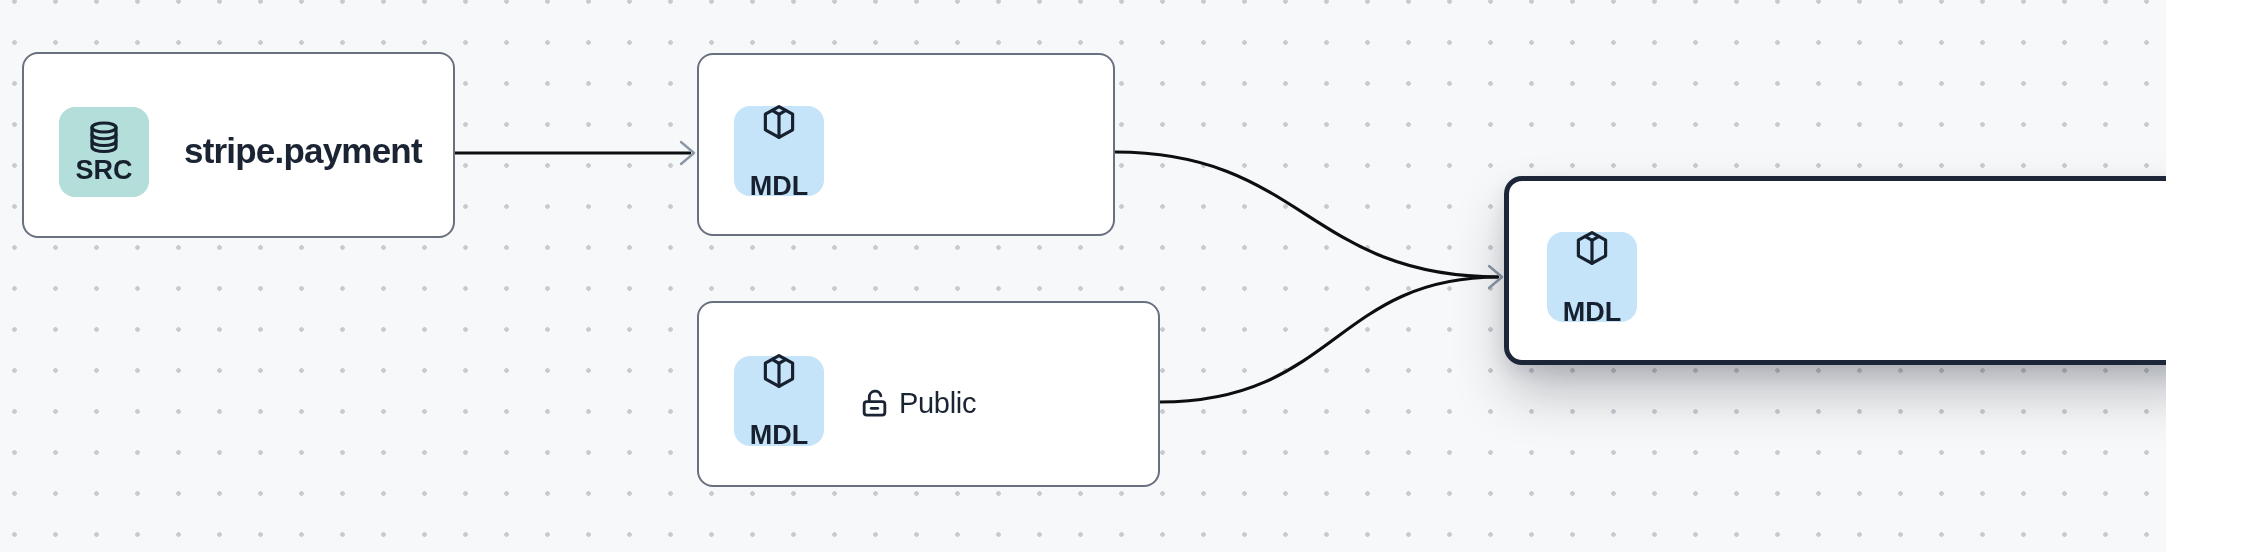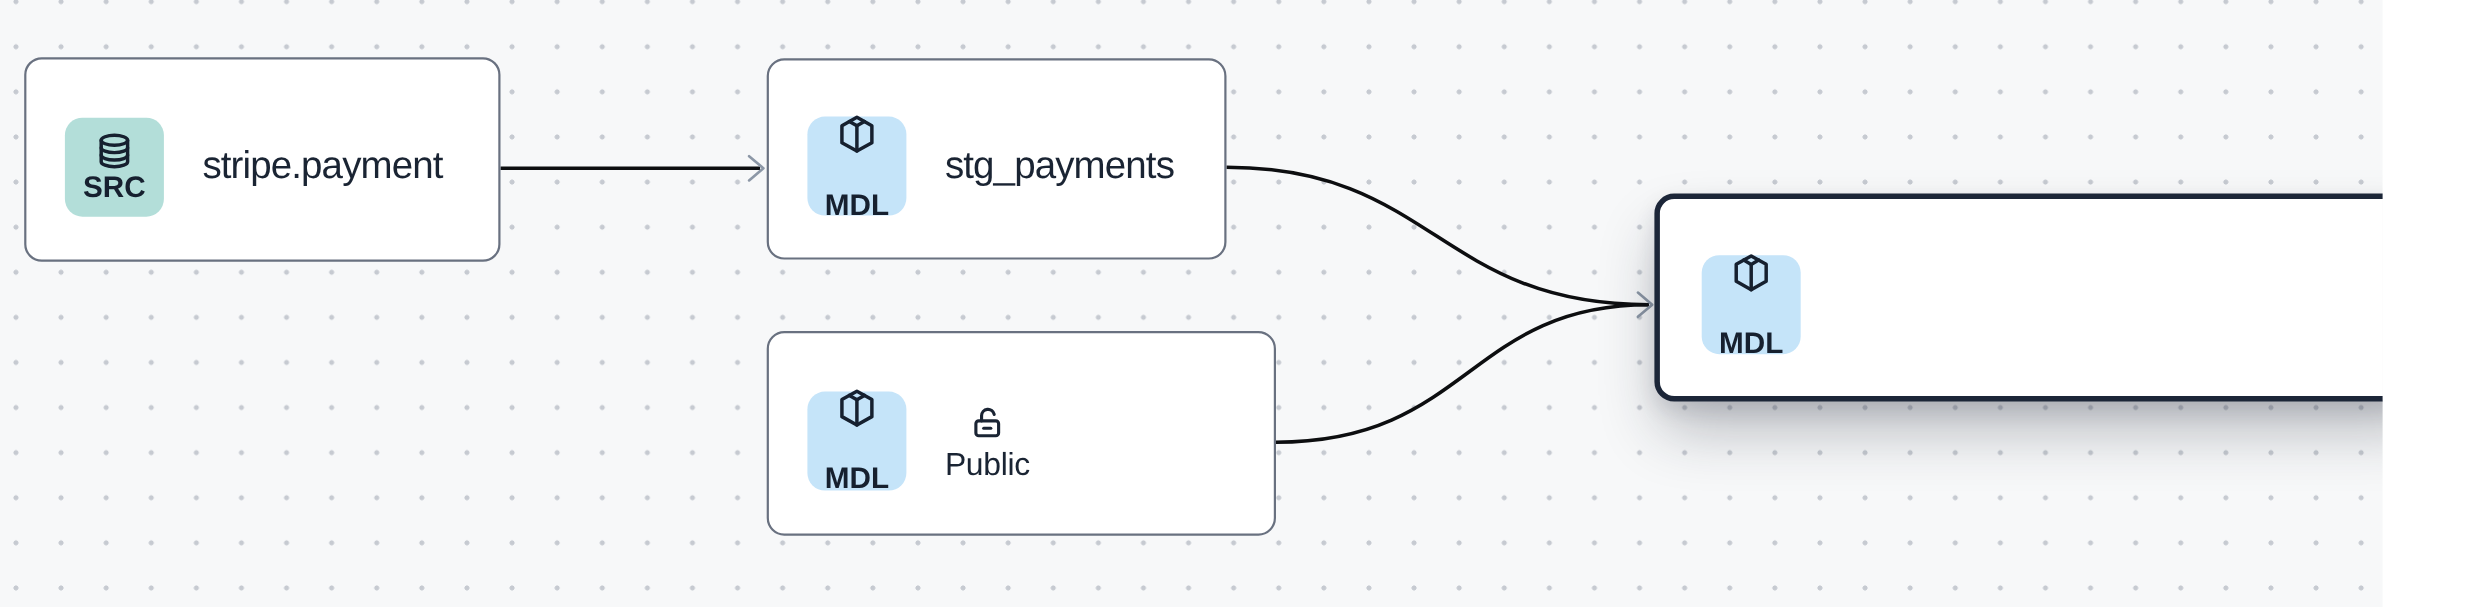--- a/index.html
+++ b/index.html
@@ -78,37 +78,36 @@
     font-size: 27px;
     font-weight: 700;
     letter-spacing: 0px;
     color: #16202f;
     line-height: 1;
   }
 
   .node-text { display: flex; flex-direction: column; min-width: 0; }
   .node-title {
     font-size: 35px;
-    font-weight: 400;
+    font-weight: 700;
     letter-spacing: -0.8px;
     color: #1a2433;
     line-height: 1.15;
     white-space: nowrap;
   }
   .node-subtitle {
     margin-top: 6px;
     display: flex;
     align-items: center;
     gap: 9px;
     font-size: 29px;
     font-weight: 400;
     letter-spacing: -0.3px;
     color: #1a2433;
     line-height: 1;
-    flex-direction: column;
   }
   .icon { display: inline-flex; }
   .icon svg { display: block; }
 </style>
 </head>
 <body>
 
 <div class="canvas">
 
   <svg class="edges-layer" viewBox="0 0 2250 552">
@@ -143,23 +142,20 @@
     <div class="badge mdl">
       <span class="icon">
         <svg width="38" height="38" viewBox="0 0 24 24" fill="none" stroke="#16202f" stroke-width="2" stroke-linecap="round" stroke-linejoin="round">
           <path d="M12 2.3 20.6 7.1 V16.9 L12 21.7 3.4 16.9 V7.1 Z"></path>
           <path d="M7.7 4.7 12 7.2 16.3 4.7"></path>
           <path d="M12 7.2 V21.7"></path>
         </svg>
       </span>
       <span class="badge-label">MDL</span>
     </div>
-    <div class="node-text">
-      <div class="node-title">stg_payments</div>
-    </div>
   </div>
 
   <div class="node node-3">
     <div class="badge mdl">
       <span class="icon">
         <svg width="38" height="38" viewBox="0 0 24 24" fill="none" stroke="#16202f" stroke-width="2" stroke-linecap="round" stroke-linejoin="round">
           <path d="M12 2.3 20.6 7.1 V16.9 L12 21.7 3.4 16.9 V7.1 Z"></path>
           <path d="M7.7 4.7 12 7.2 16.3 4.7"></path>
           <path d="M12 7.2 V21.7"></path>
         </svg>

